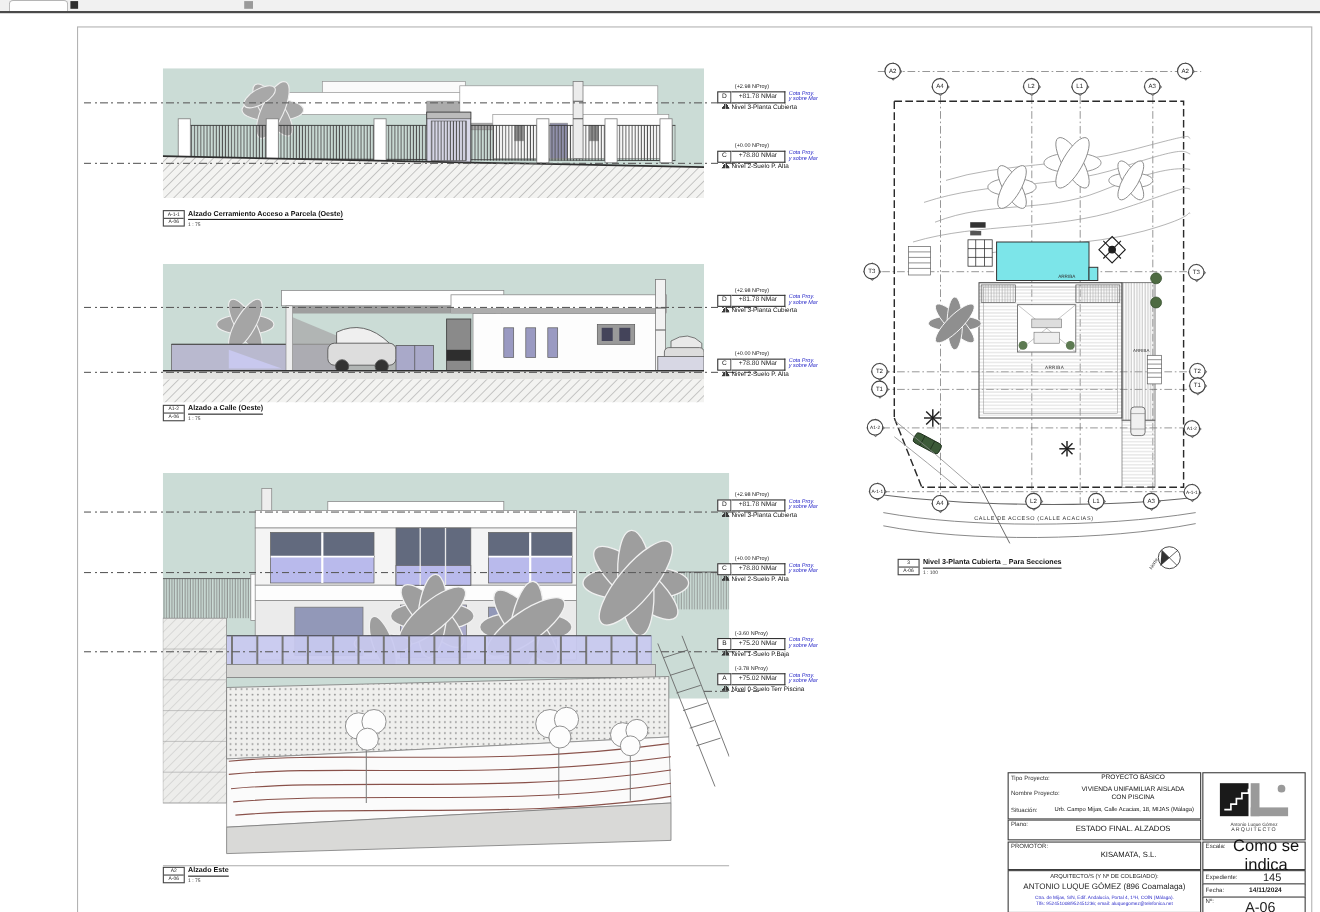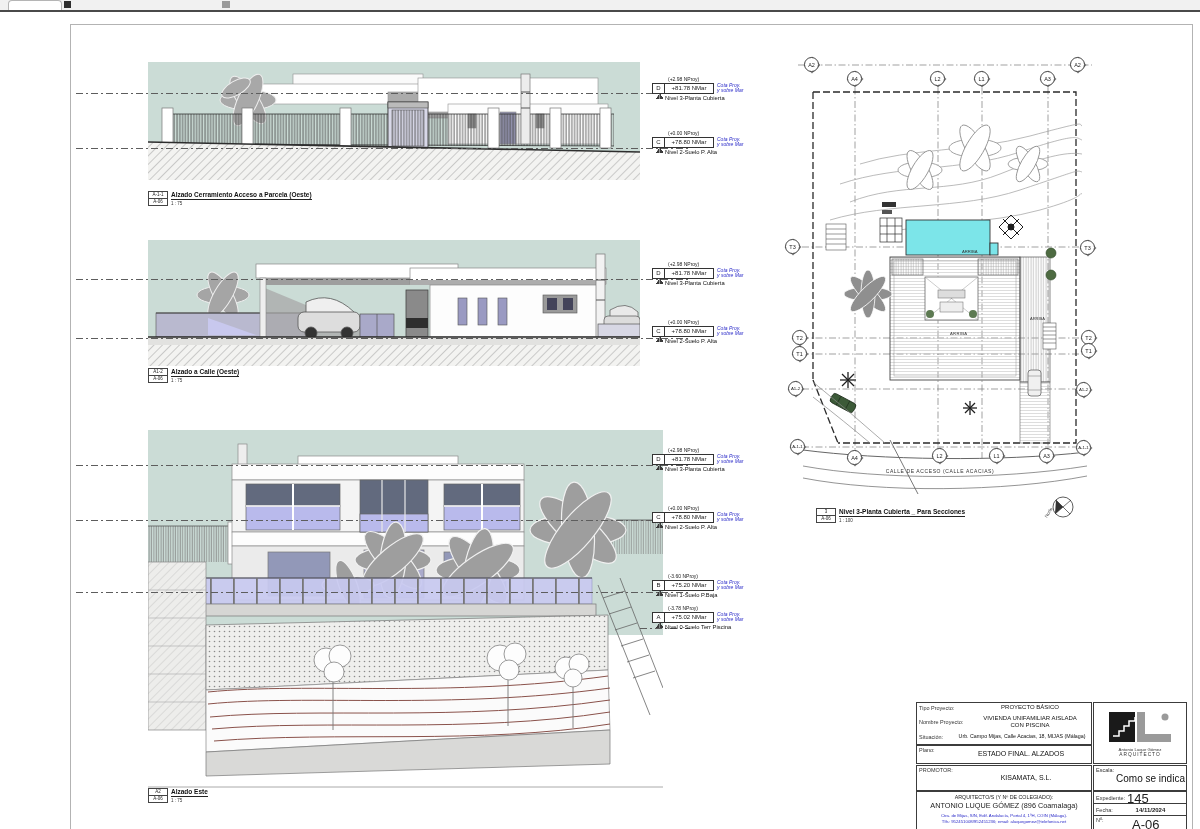--- a/index.html
+++ b/index.html
@@ -47,22 +47,22 @@
         display:flex;align-items:center;justify-content:center;font-size:5.5px;font-weight:normal;}
   .gm.small b{font-size:4.3px;}
   
   .tb{position:absolute;border:1px solid #3c3c3c;background:#fff;z-index:8;font-size:6px;}
   .tb-row{display:flex;align-items:center;}
   .tb-lab{color:#333;font-size:5.5px;padding:1px 2px;white-space:nowrap;}
   .tb-val{flex:1;text-align:center;font-size:6px;color:#111;line-height:1.25;}
   .tb-val.big{font-size:7px;}
   .tb-center{text-align:center;}
   .tb-blue{color:#2a2ac8;font-size:4.3px;line-height:1.3;text-align:center;}
-  .escala-val{font-size:10px;color:#111;flex:1;}
-  .exp-val{flex:1;text-align:left;font-size:13px;}
+  .escala-val{font-size:15px;color:#111;flex:1;text-align:center;}
+  .exp-val{flex:1;text-align:center;font-size:10px;}
   .fecha-val{flex:1;text-align:center;font-size:6px;font-weight:bold;}
   .num-val{flex:1;text-align:center;font-size:13px;}
   .logo-wrap{display:flex;flex-direction:column;align-items:center;justify-content:center;height:100%;}
   .logo-name{font-size:4.3px;color:#333;margin-top:1px;}
   .logo-role{font-size:4.8px;letter-spacing:1px;color:#333;}
   svg text{font-family:"Liberation Sans",sans-serif;}
 </style>
 </head>
 <body>
 

